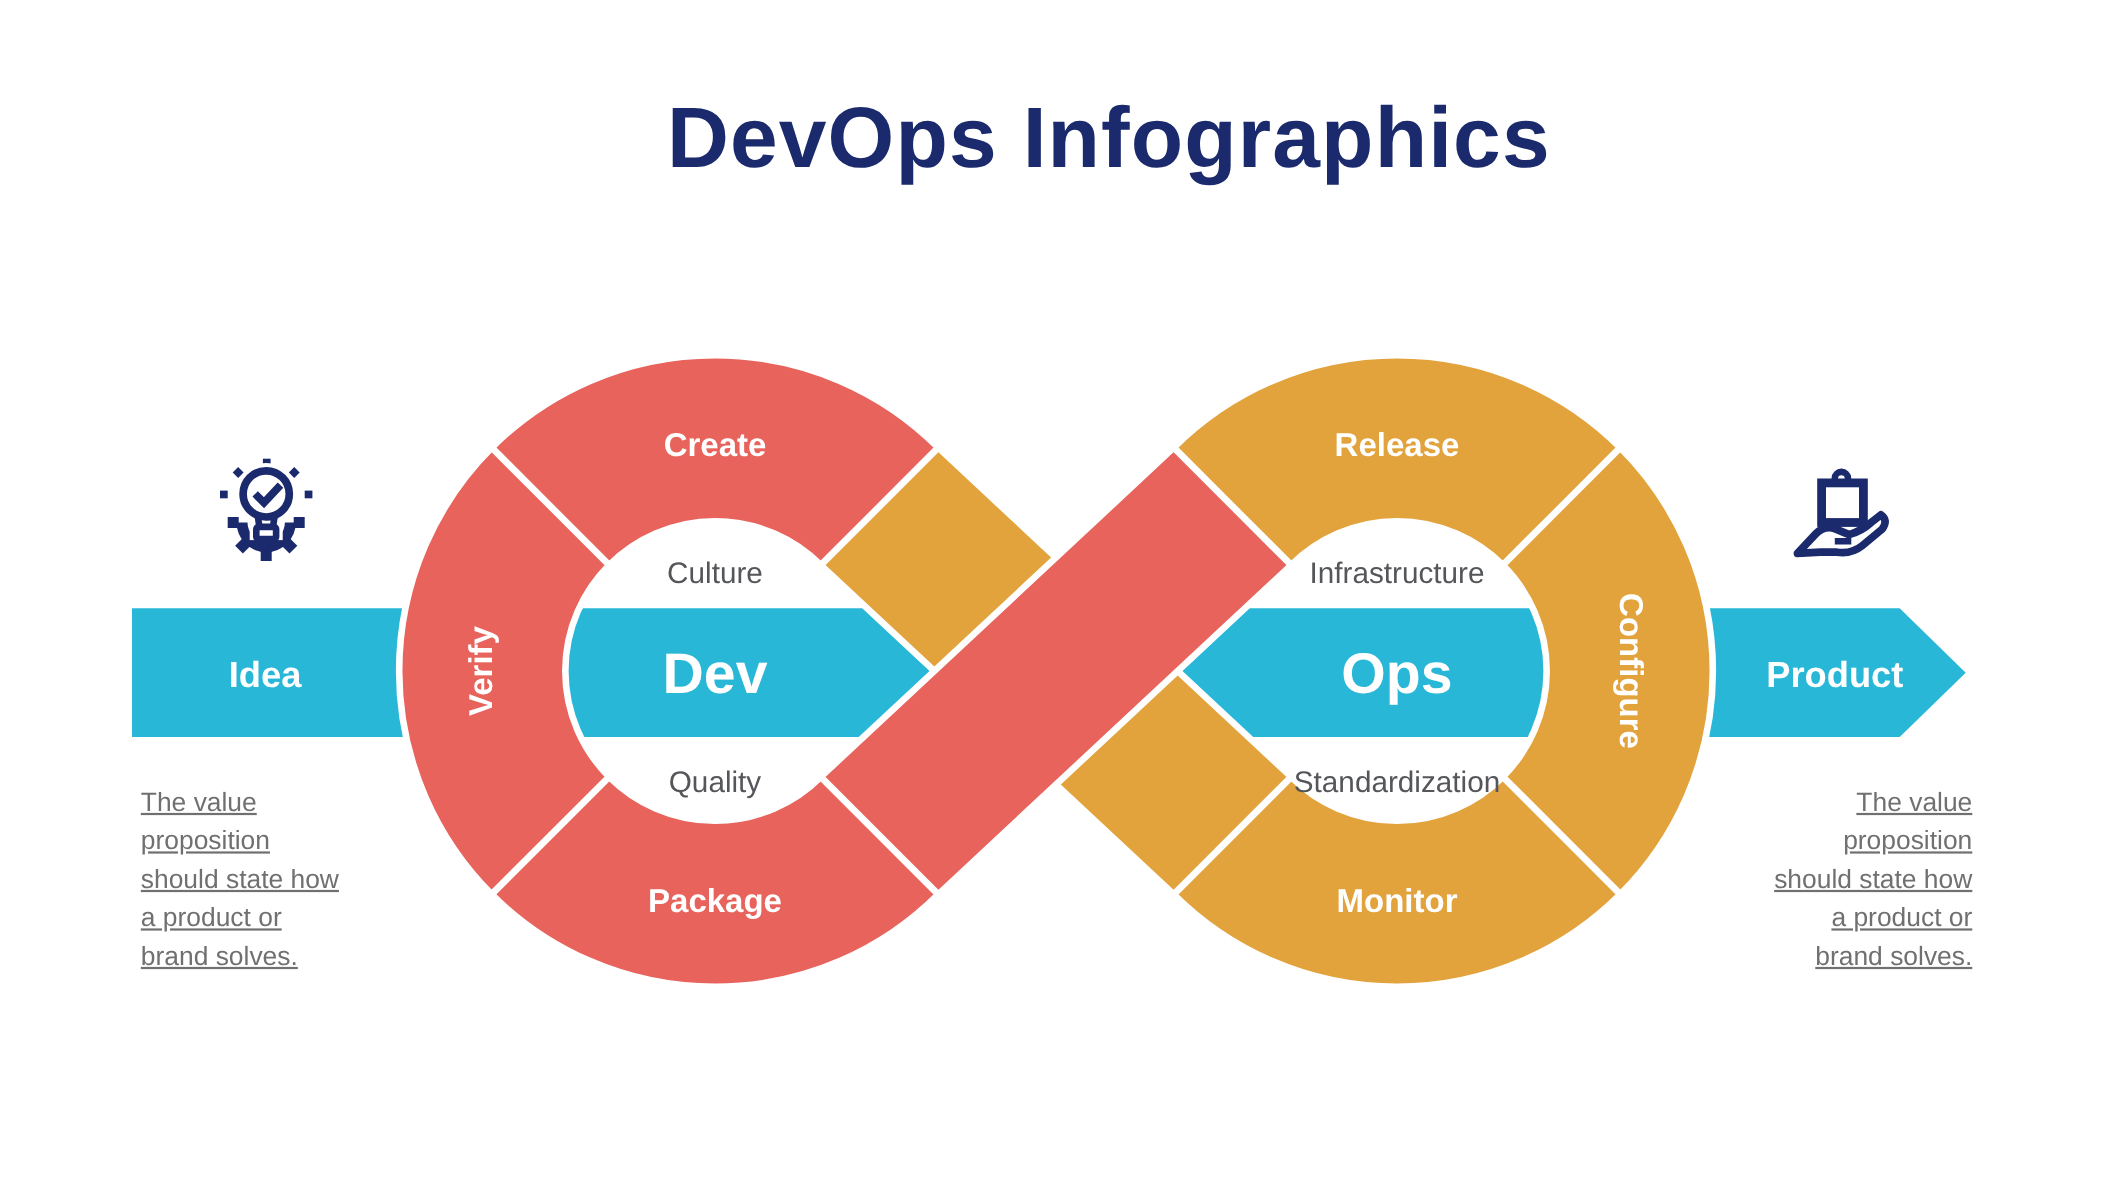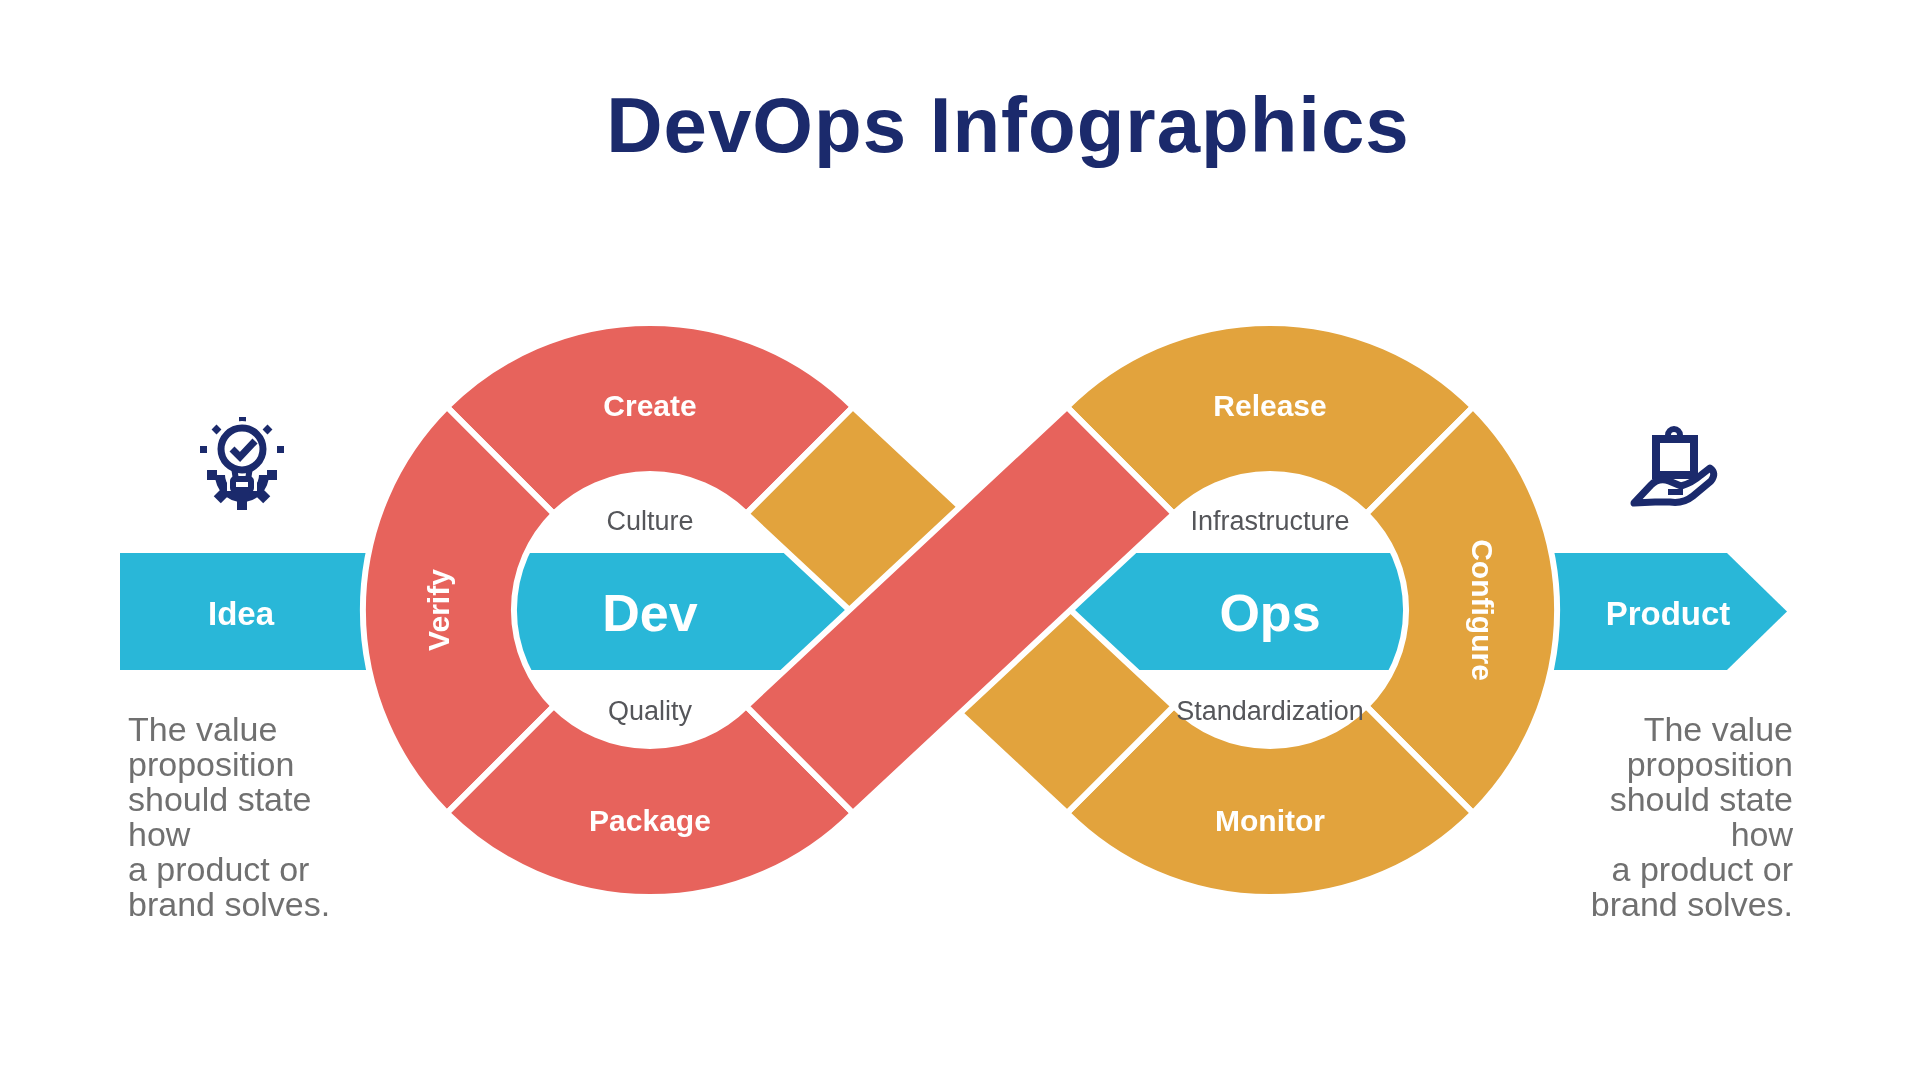--- a/index.html
+++ b/index.html
@@ -13,21 +13,21 @@
     text-align: center; font-size: 78px; font-weight: bold;
     color: #1B2A6C; letter-spacing: 1px; line-height: 1; padding-left: 48px;
   }
   .diagram-svg { position: absolute; left: 0; top: 0; }
   .seg-label { font-size: 30px; font-weight: bold; fill: #ffffff; }
   .inner-label { font-size: 27px; fill: #55565A; }
   .loop-name { font-size: 52px; font-weight: bold; fill: #ffffff; }
   .flow-label { font-size: 33px; font-weight: bold; fill: #ffffff; }
   .note {
     position: absolute; top: 712px; width: 245px;
-    font-size: 34px; line-height: 35px; color: #707070;
+    font-size: 24px; line-height: 35px; color: #707070; text-decoration: underline;
   }
   .note-left { left: 128px; text-align: left; }
   .note-right { left: 1548px; text-align: right; }
   .icon-box { position: absolute; }
   .icon-left { left: 192px; top: 406px; width: 100px; height: 114px; }
   .icon-right { left: 1624px; top: 414px; width: 100px; height: 114px; }
 </style>
 </head>
 <body>
 

